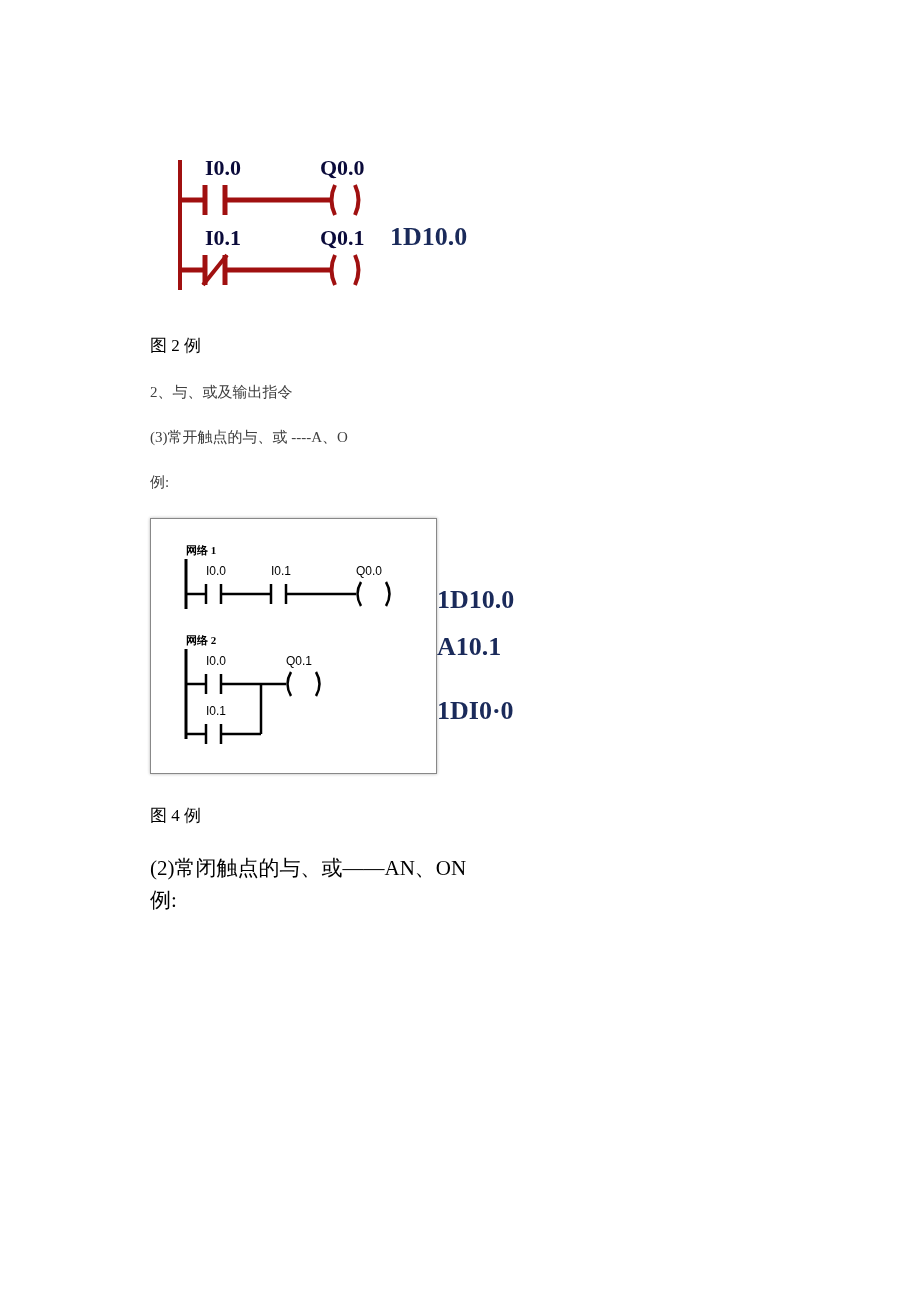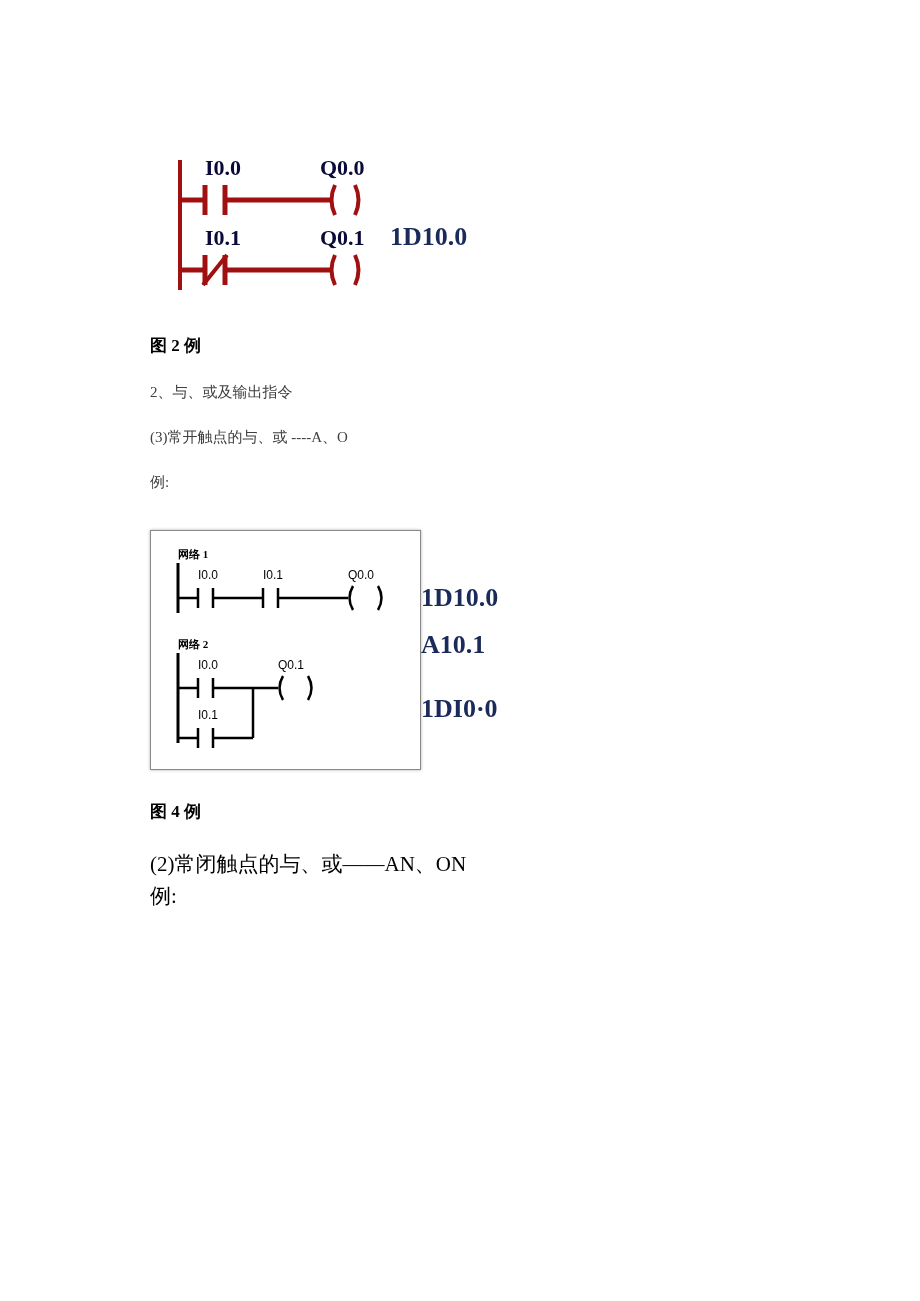--- a/index.html
+++ b/index.html
@@ -28,38 +28,36 @@
       line-height: 1.8;
       white-space: pre;
     }
     .code-line-spaced {
       margin-top: 18px;
     }
     .caption {
       font-size: 17px;
       color: #000;
       margin-bottom: 26px;
-      font-weight: bold;
     }
     .body-text {
       font-size: 15px;
       color: #404040;
       margin-bottom: 26px;
     }
     .body-text-tight {
       font-size: 21px;
       color: #000;
       line-height: 1.5;
     }
     .framed-svg {
       border: 1px solid #888;
       box-shadow: 0 0 3px rgba(0,0,0,0.3);
       background: #fff;
-      padding: 12px;
-      margin-top: 12px;
+      padding: 20px;
     }
   </style>
 </head>
 <body>
 
 <div class="figure-row">
   <div class="ladder-svg-container">
     <svg width="240" height="150" viewBox="0 0 240 150">
 
       <line x1="30" y1="10" x2="30" y2="140" stroke="#a01010" stroke-width="4"></line>

